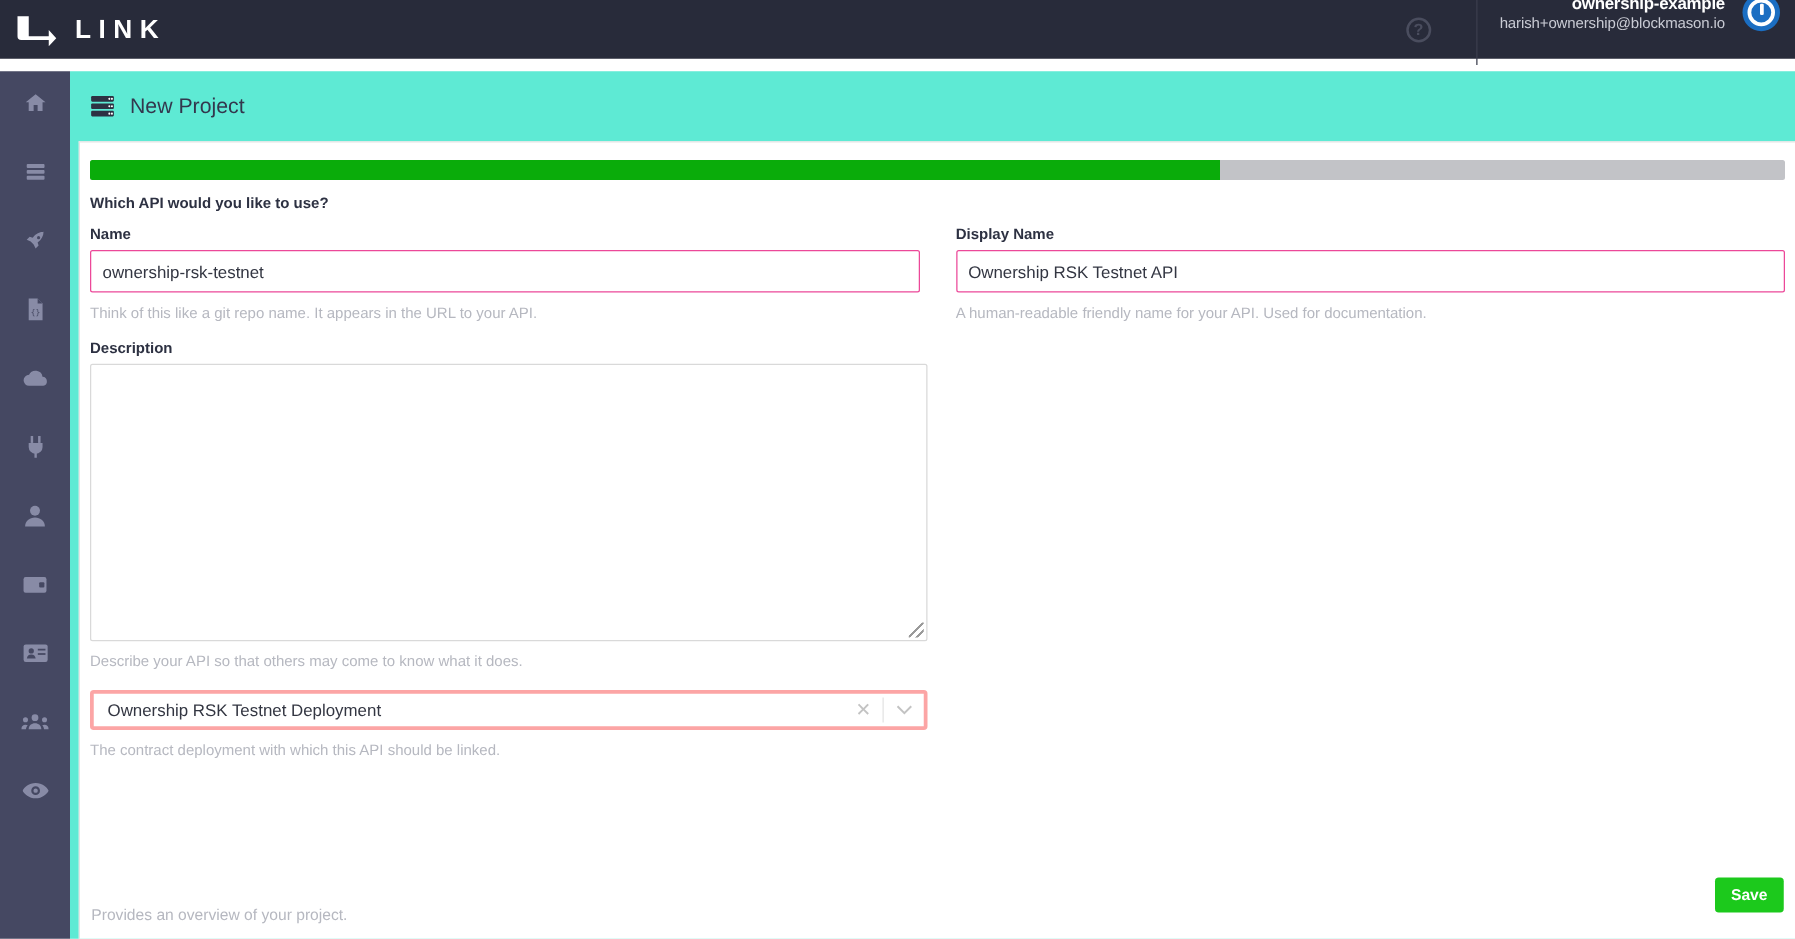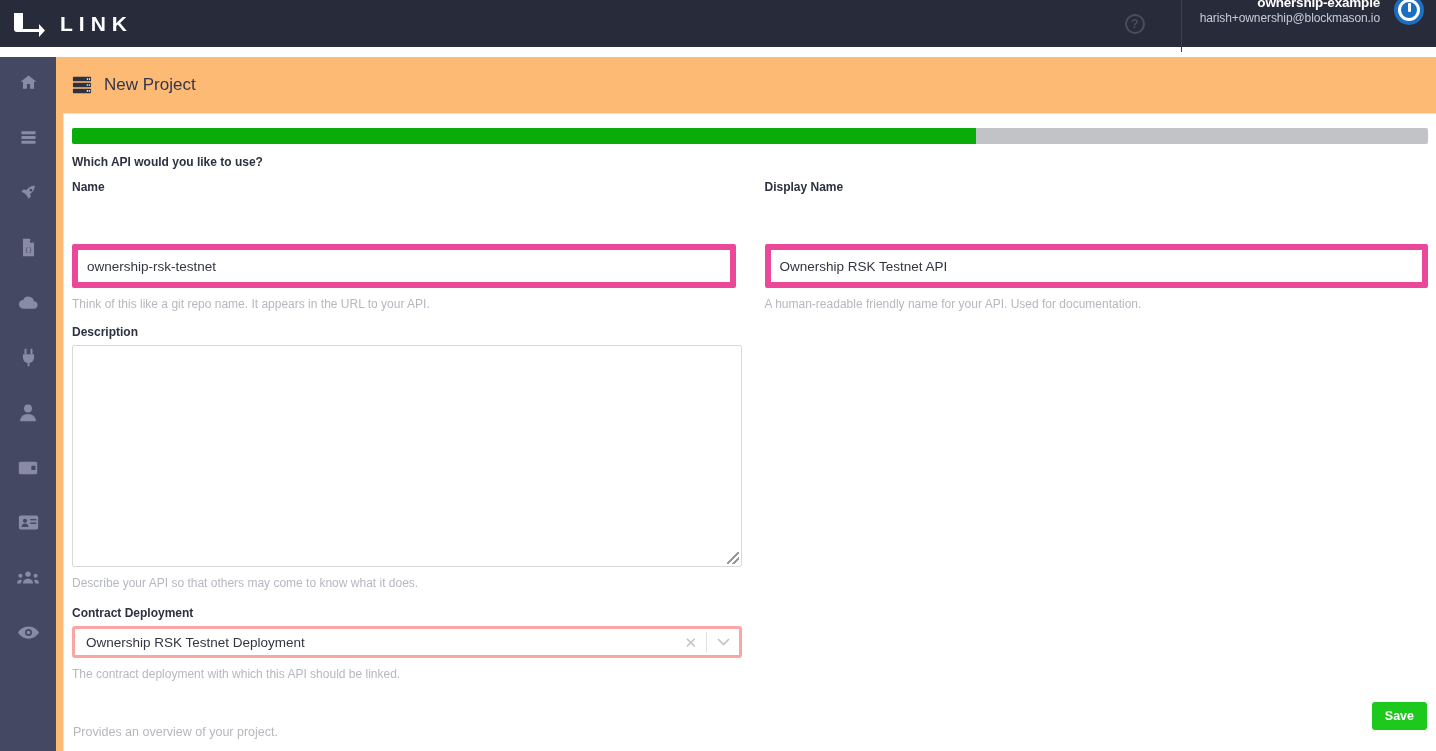--- a/index.html
+++ b/index.html
@@ -75,21 +75,21 @@
     width: 56px; height: 55px;
     display: flex; align-items: center; justify-content: center;
     cursor: pointer;
   }
   .side-item svg { fill: #888ba6; }
 
   
   .content {
     position: absolute; top: 57px; left: 56px;
     width: 1380px; height: 694px;
-    background: #fdba74;
+    background: #5eead4;
   }
   .page-head {
     display: flex; align-items: center;
     height: 56px; padding-left: 16px;
   }
   .page-head-icon { margin-right: 12px; display:flex; }
   .page-title {
     font-size: 17px; color: #33374d; font-weight: normal;
   }
 
@@ -119,24 +119,24 @@
   .form-row { display: flex; margin-top: 11px; gap: 21px; }
   .col { width: 670px; }
   .col + .col { margin-left: 8px; }
 
   .field-label {
     font-size: 12px; font-weight: bold; color: #2d3142;
     display: block; margin-bottom: 6px;
   }
   .text-input {
     width: 100%; height: 30px;
-    border: 6px solid #ec4899; border-radius: 2px;
+    border: 1px solid #ec4899; border-radius: 2px;
     padding: 16px 9px; font-size: 13.5px; color: #333642;
     font-family: "Liberation Sans", sans-serif;
-    background: #fff; outline: none; margin-top: 44px;
+    background: #fff; outline: none;
   }
   .helper {
     font-size: 12px; color: #b6b8c0;
     margin-top: 9px; display: block;
   }
 
   .desc-area {
     width: 670px; height: 222px;
     border: 1px solid #d9d9d9; border-radius: 2px;
     background: #fff; position: relative;
@@ -367,21 +367,20 @@
     <div style="margin-top:14px;">
       <label class="field-label">Description</label>
       <div class="desc-area">
         <textarea style="width: 100%; height: 100%; border: none; outline: none; resize: none; padding: 7px 9px; font-size: 13.5px; font-family: &quot;Liberation Sans&quot;, sans-serif; color: rgb(51, 54, 66); background: transparent;"></textarea>
         <span class="resize-grip"></span>
       </div>
       <span class="helper">Describe your API so that others may come to know what it does.</span>
     </div>
 
     <div style="margin-top:16px;">
-      <label class="field-label">Contract Deployment</label>
       <div class="select-box">
         <span class="select-value">Ownership RSK Testnet Deployment</span>
         <span class="select-clear">✕</span>
         <span class="select-sep"></span>
         <span class="select-arrow">
           <svg width="13" height="8" viewBox="0 0 13 8">
               <path d="M1 1l5.5 5.5L12 1" stroke="#c3c3c3" stroke-width="1.6" fill="none"></path>
             </svg>
         </span>
       </div>

